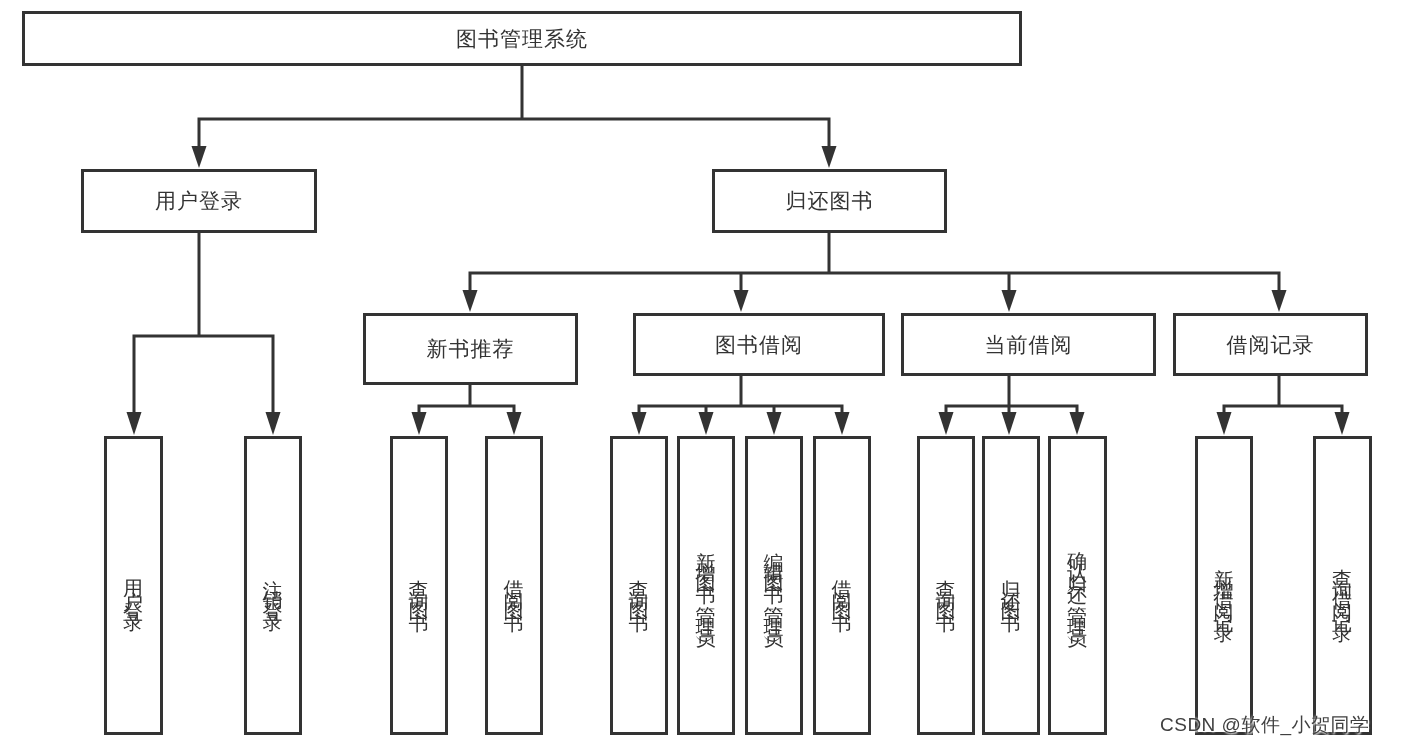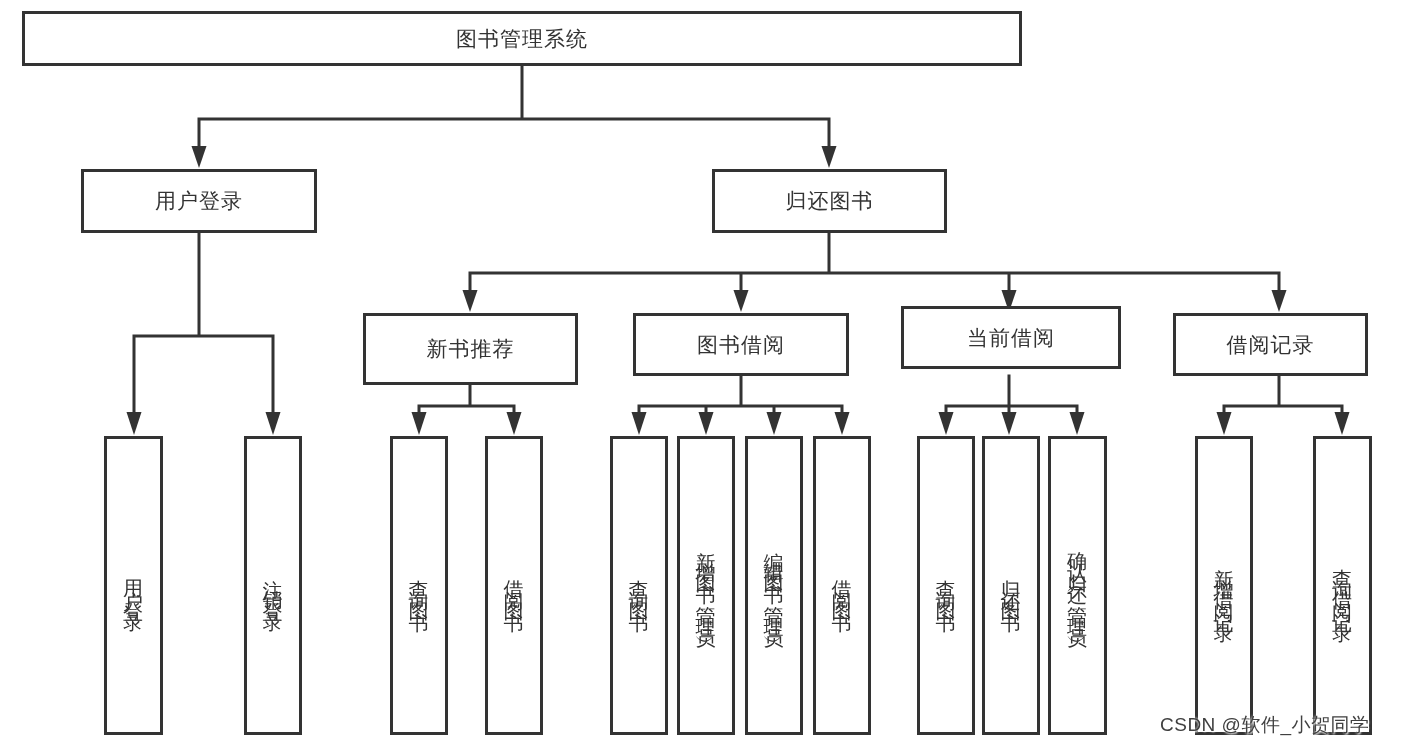--- a/index.html
+++ b/index.html
@@ -27,22 +27,22 @@
     line-height:1;
     white-space:nowrap;
   }
   .leaf{top:436px;height:299px;}
 
   
   #b-root{left:22px;top:11px;width:1000px;height:55px;}
   #b-user-login{left:81px;top:169px;width:236px;height:64px;}
   #b-book-mgmt{left:712px;top:169px;width:235px;height:64px;}
   #b-new-books{left:363px;top:313px;width:215px;height:72px;}
-  #b-book-borrow{left:633px;top:313px;width:216px;height:63px;}
-  #b-current-borrow{left:901px;top:306px;width:220px;height:63px;}
+  #b-book-borrow{left:633px;top:313px;width:252px;height:63px;}
+  #b-current-borrow{left:901px;top:313px;width:255px;height:63px;}
   #b-borrow-records{left:1173px;top:313px;width:195px;height:63px;}
 
   #l-user-login{left:104px;width:59px;}
   #l-logout{left:244px;width:58px;}
   #l-nb-query{left:390px;width:58px;}
   #l-nb-borrow{left:485px;width:58px;}
   #l-bb-query{left:610px;width:58px;}
   #l-bb-add{left:677px;width:58px;}
   #l-bb-edit{left:745px;width:58px;}
   #l-bb-borrow{left:813px;width:58px;}

